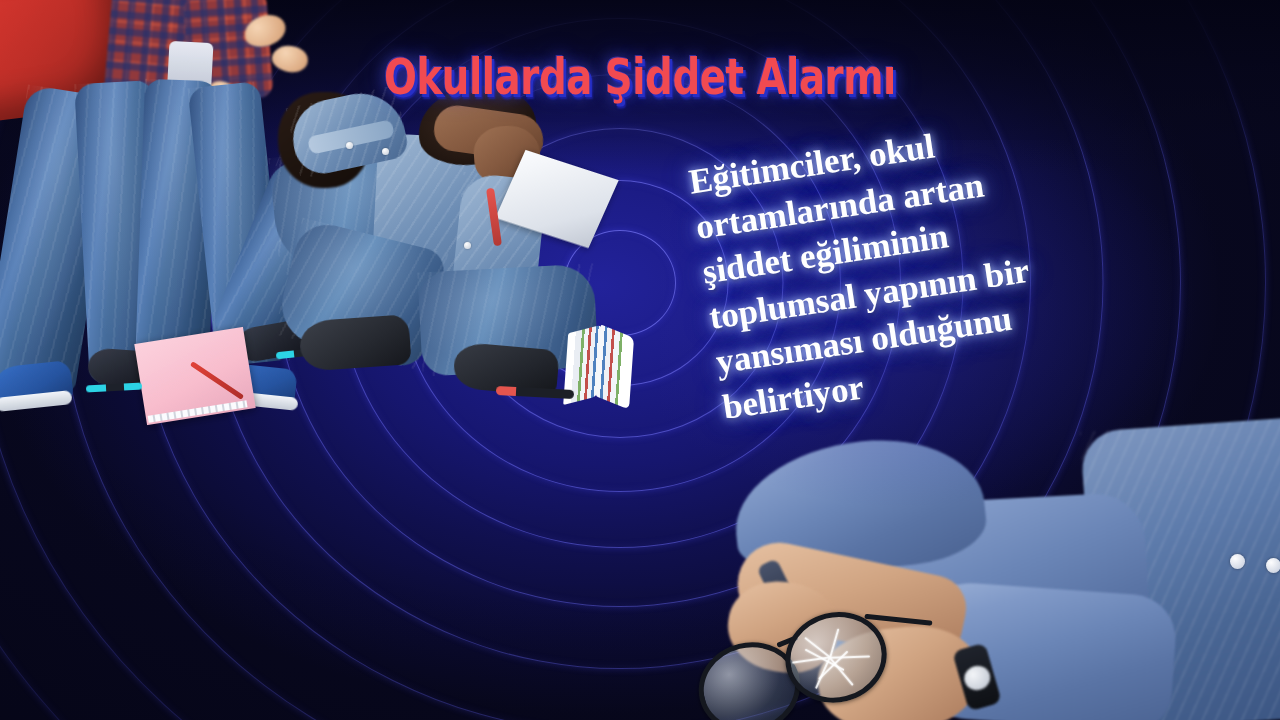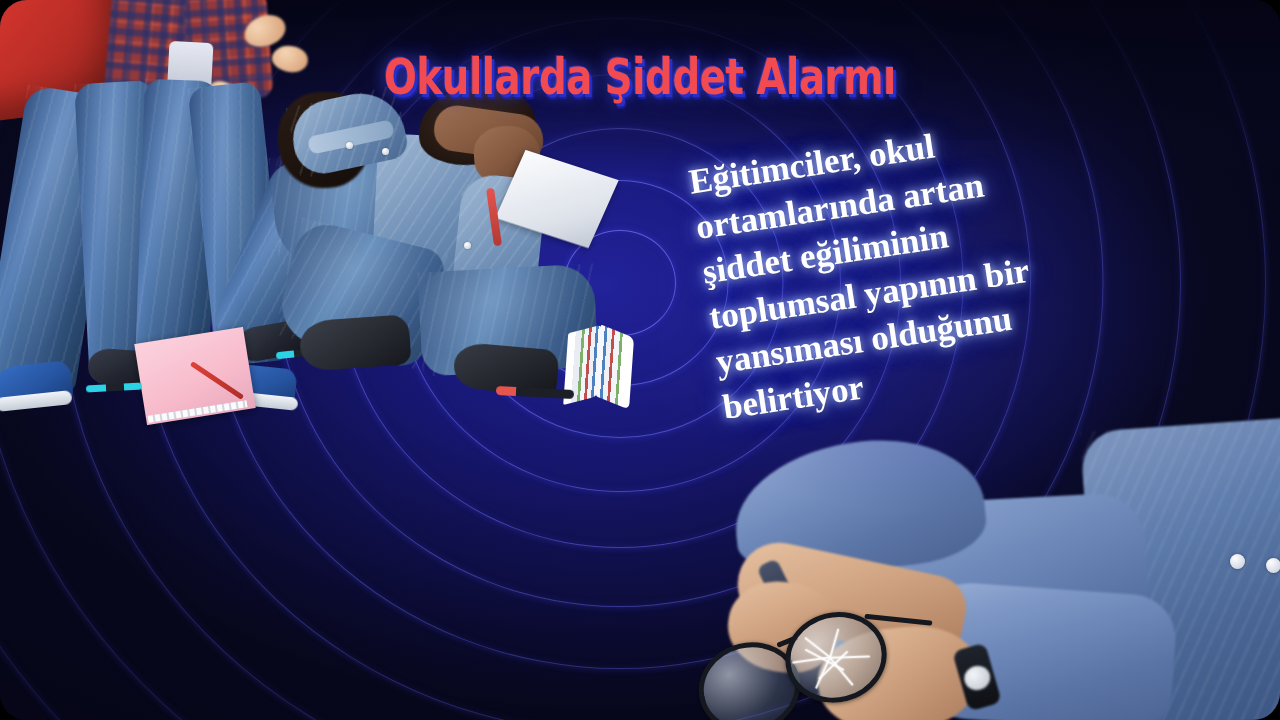--- a/index.html
+++ b/index.html
@@ -7,21 +7,20 @@
     padding: 0;
     background: #000;
   }
   #stage {
     position: relative;
     width: 1280px;
     height: 720px;
     overflow: hidden;
     background: #0a0a26;
     font-family: "Liberation Sans", sans-serif;
-    border-radius: 27px;
   }
 
   
   .bg-base {
     position: absolute;
     inset: 0;
     background:
       radial-gradient(ellipse 620px 430px at 600px 285px,
         #22229a 0%,
         #1c1c86 22%,

